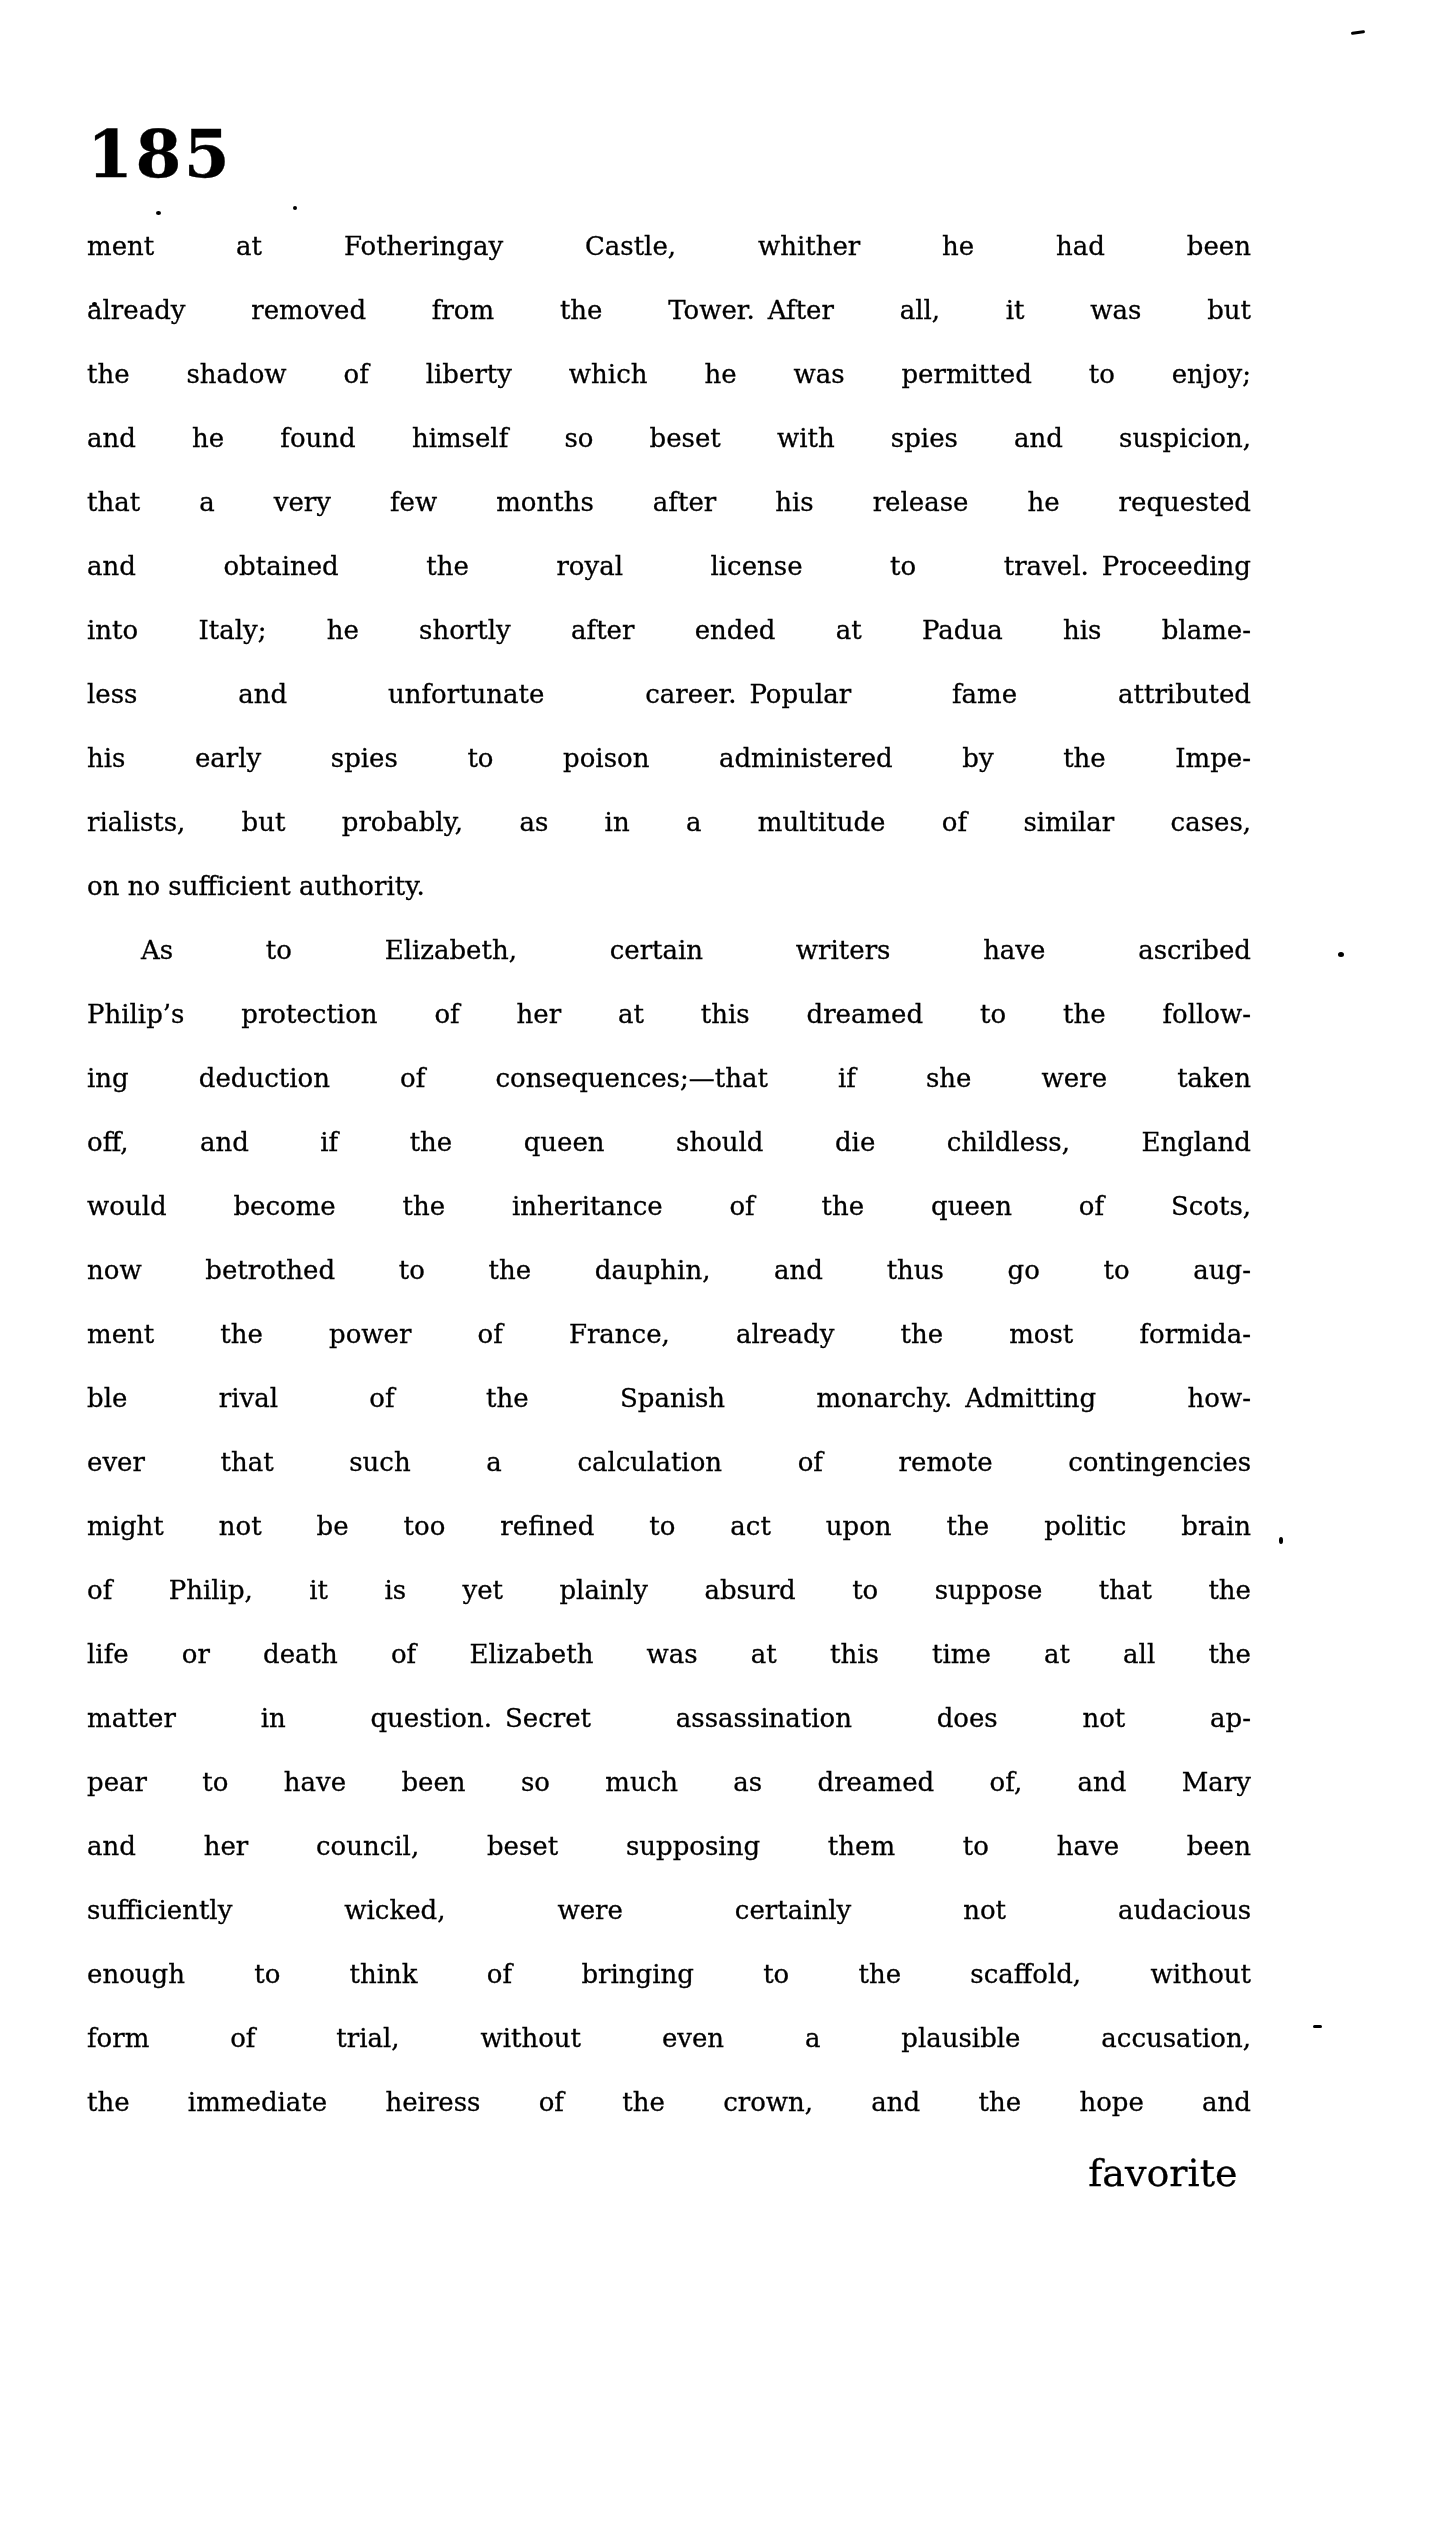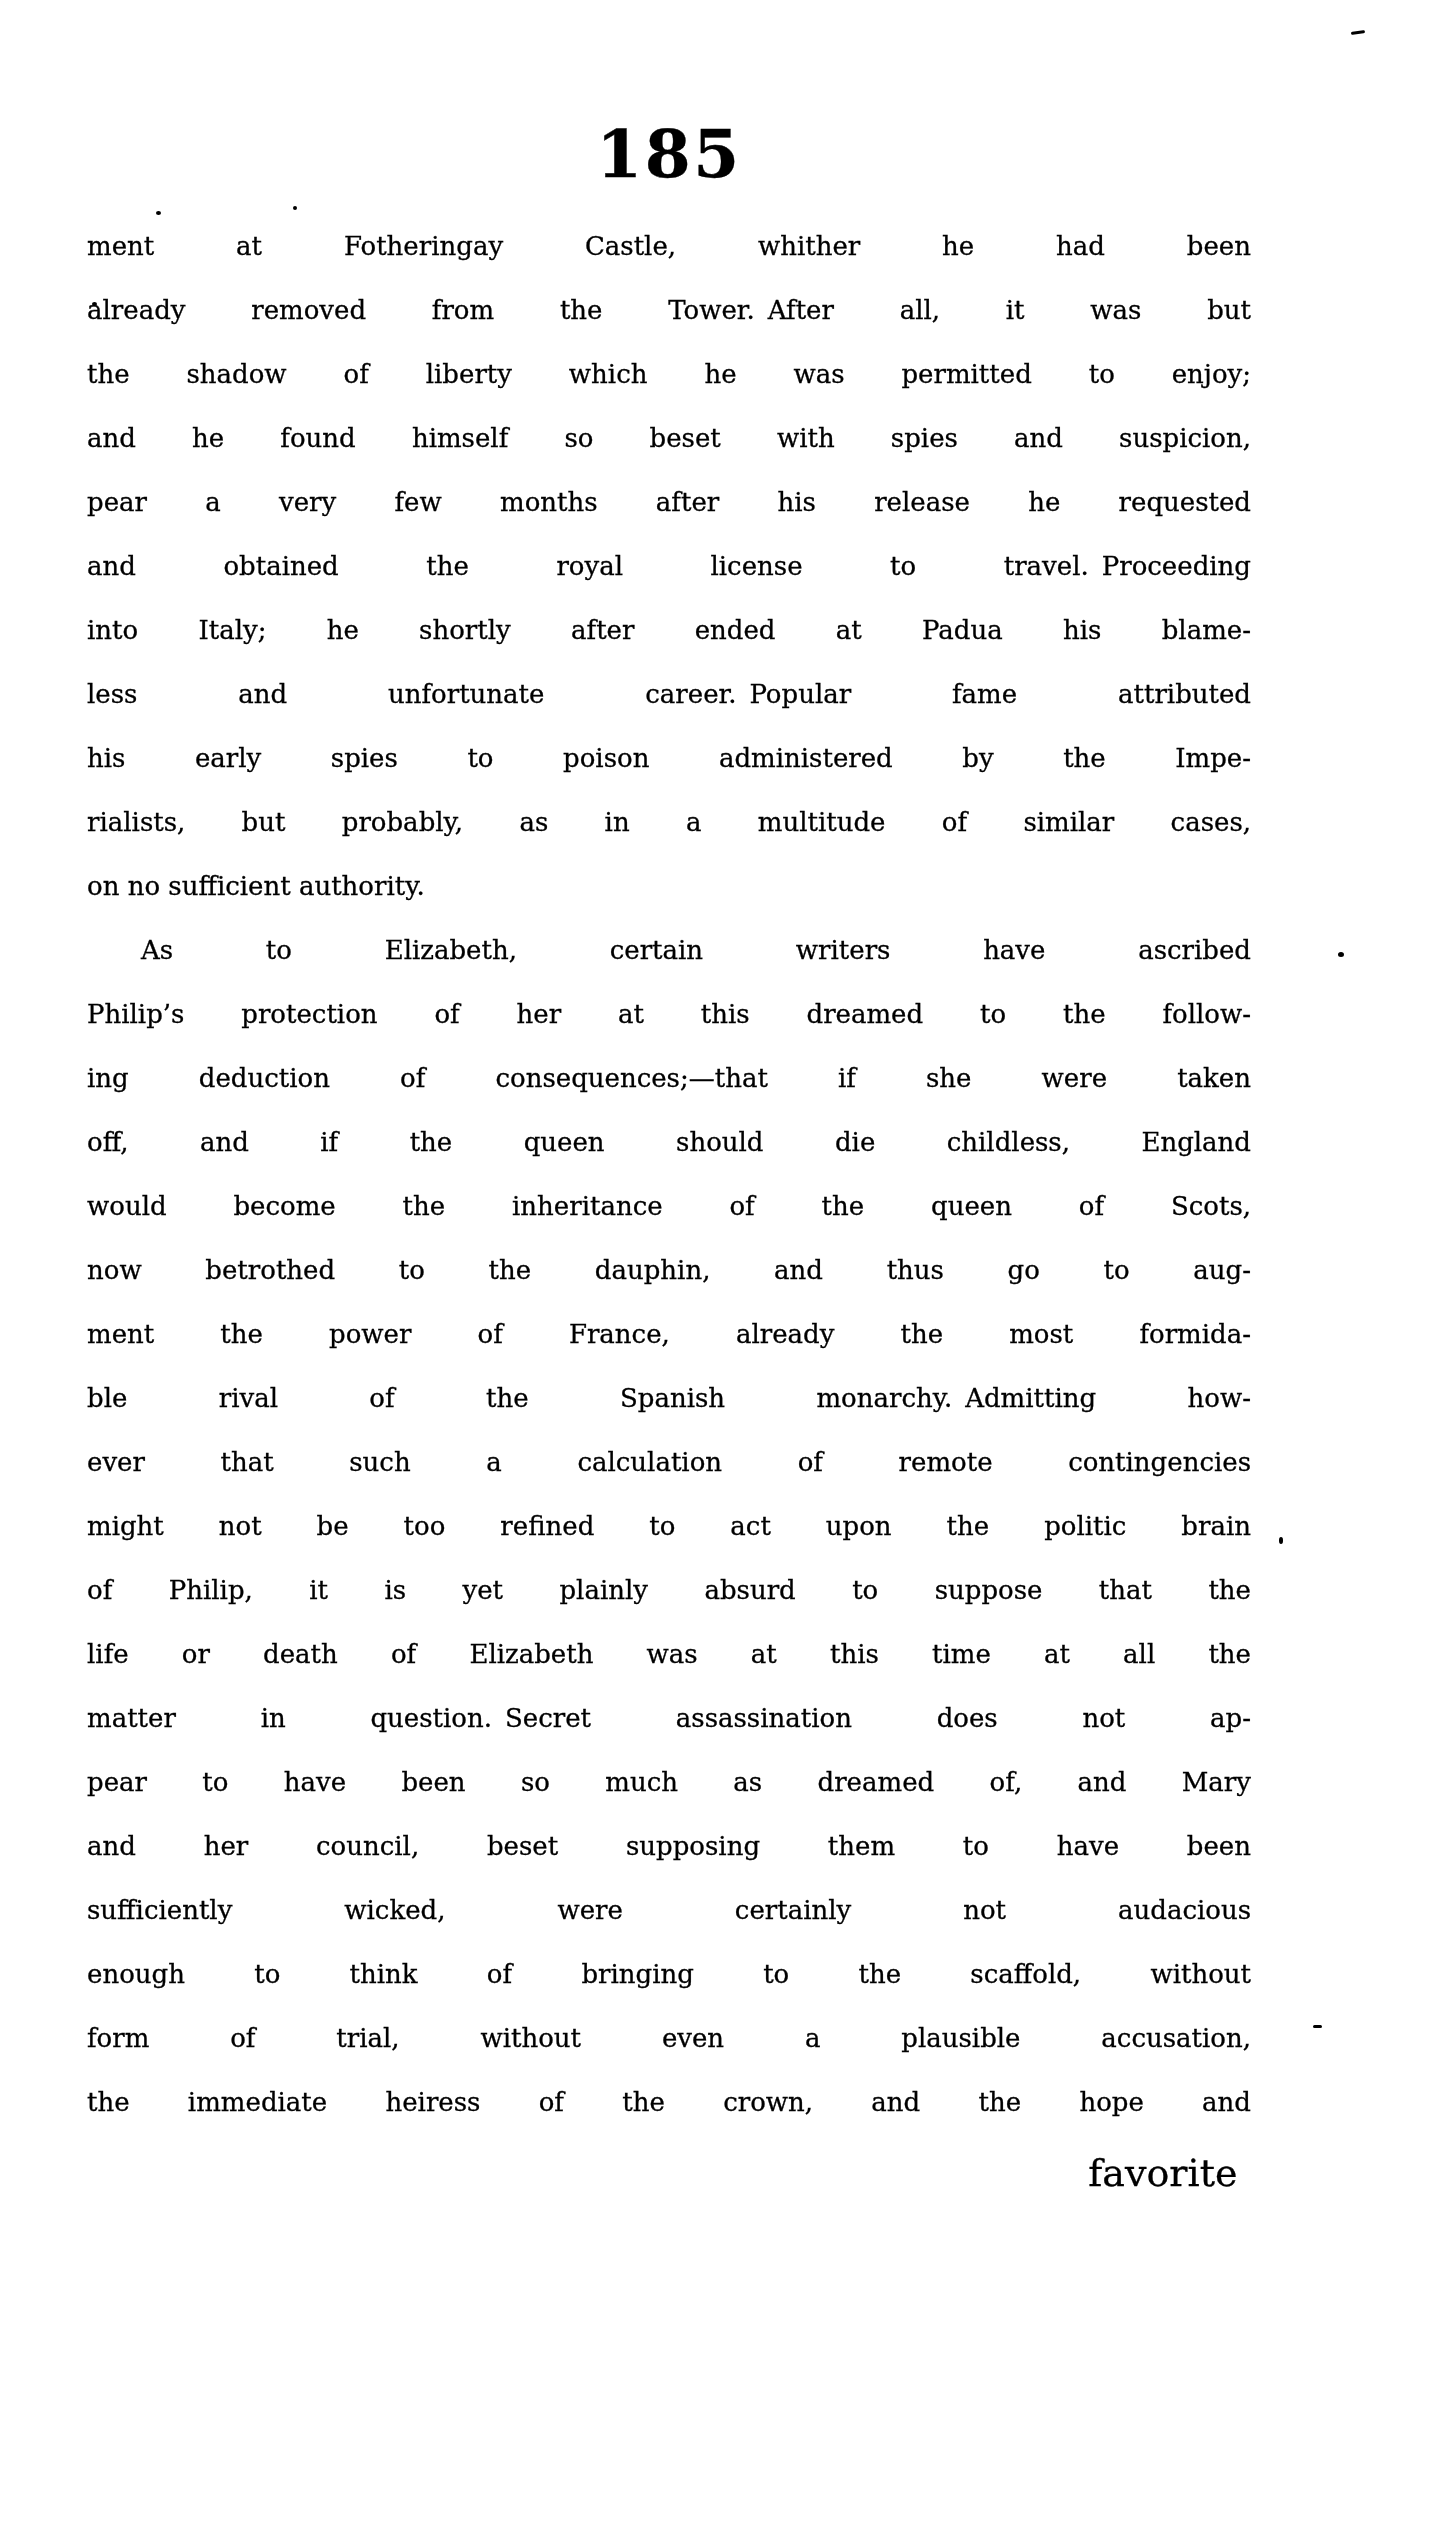--- a/index.html
+++ b/index.html
@@ -14,21 +14,21 @@
     background: #ffffff;
     overflow: hidden;
     font-family: "DejaVu Serif", "Liberation Serif", serif;
     color: #000;
   }
   .page-number {
     position: absolute;
     top: 119px;
     left: 87px;
     width: 1164px;
-    text-align: center;
+    text-align: left;
     font-size: 66px;
     line-height: 70px;
     font-weight: bold;
     letter-spacing: 2.5px;
     -webkit-text-stroke: 0.3px #000;
   }
   .text-block {
     position: absolute;
     left: 87px;
     top: 214px;
@@ -69,21 +69,21 @@
 
 <div class="page">
 
   <div class="page-number">185</div>
 
   <div class="text-block">
     <div class="line">ment at Fotheringay Castle, whither he had been</div>
     <div class="line">already removed from the Tower. After all, it was but</div>
     <div class="line">the shadow of liberty which he was permitted to enjoy;</div>
     <div class="line">and he found himself so beset with spies and suspicion,</div>
-    <div class="line">pear a very few months after his release he requested</div>
+    <div class="line">that a very few months after his release he requested</div>
     <div class="line">and obtained the royal license to travel. Proceeding</div>
     <div class="line">into Italy; he shortly after ended at Padua his blame-</div>
     <div class="line">less and unfortunate career. Popular fame attributed</div>
     <div class="line">his early spies to poison administered by the Impe-</div>
     <div class="line">rialists, but probably, as in a multitude of similar cases,</div>
     <div class="line flush">on no sufficient authority.</div>
     <div class="line indent">As to Elizabeth, certain writers have ascribed</div>
     <div class="line">Philip’s protection of her at this dreamed to the follow-</div>
     <div class="line">ing deduction of consequences;—that if she were taken</div>
     <div class="line">off, and if the queen should die childless, England</div>

